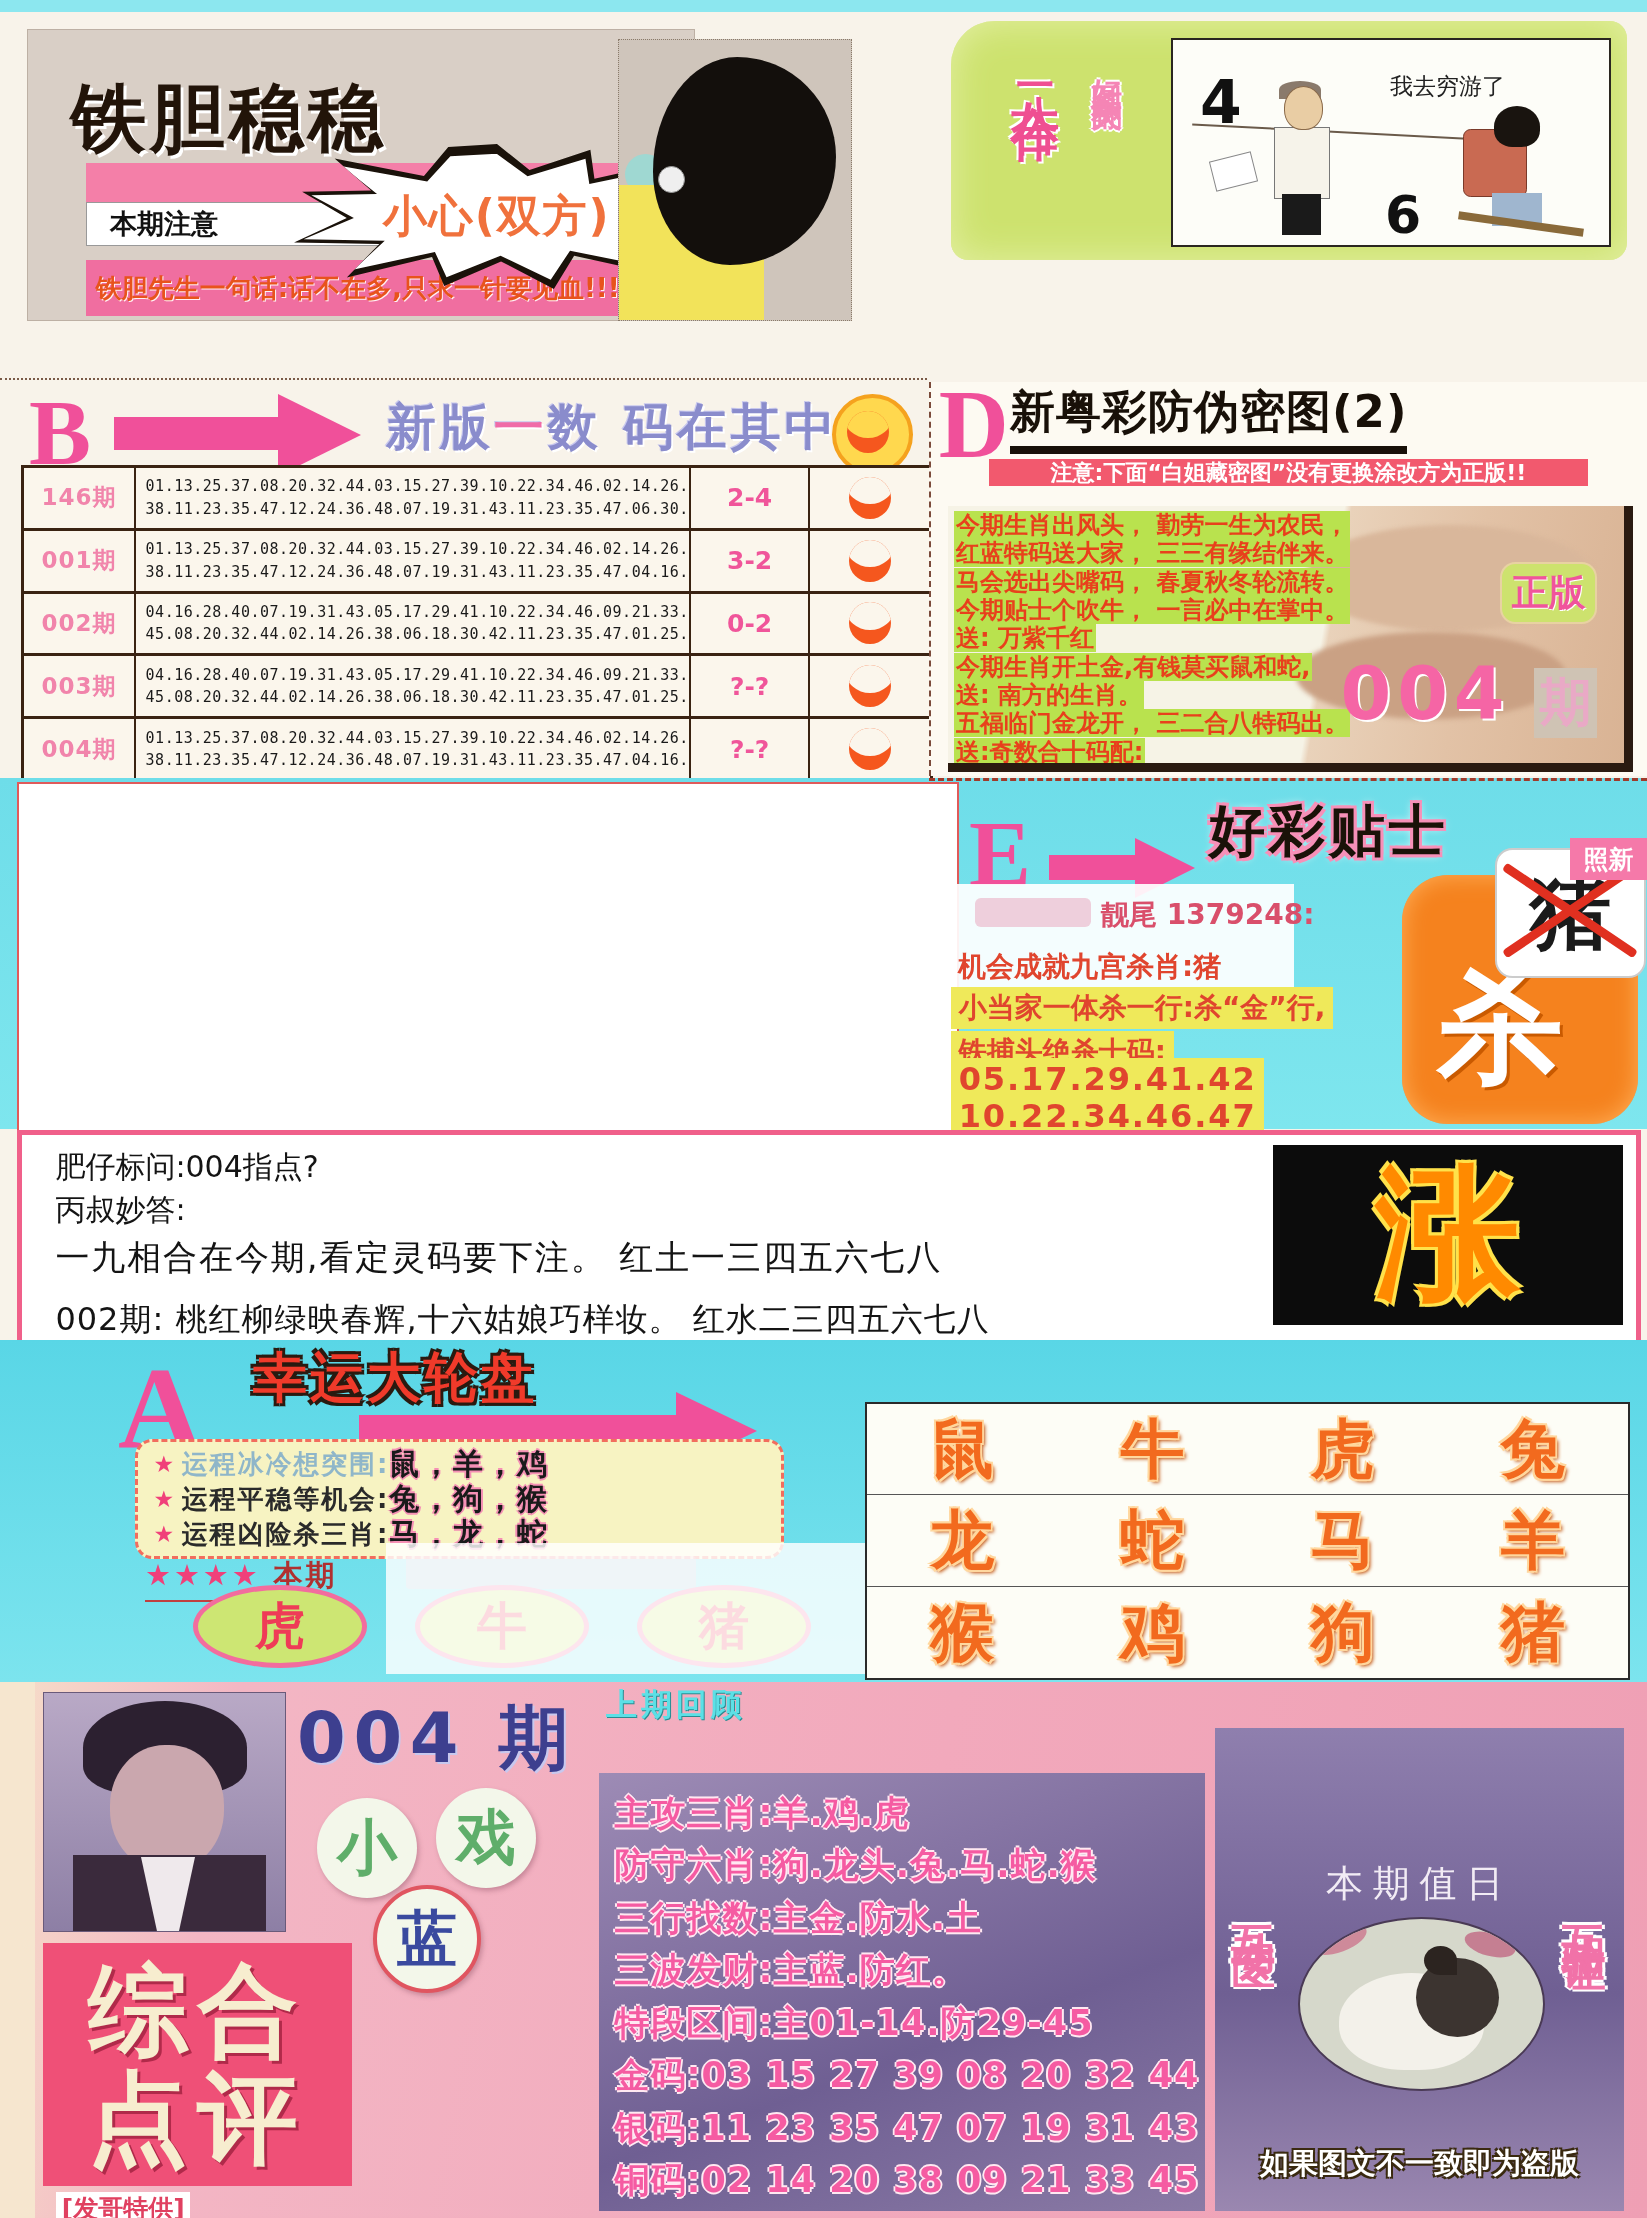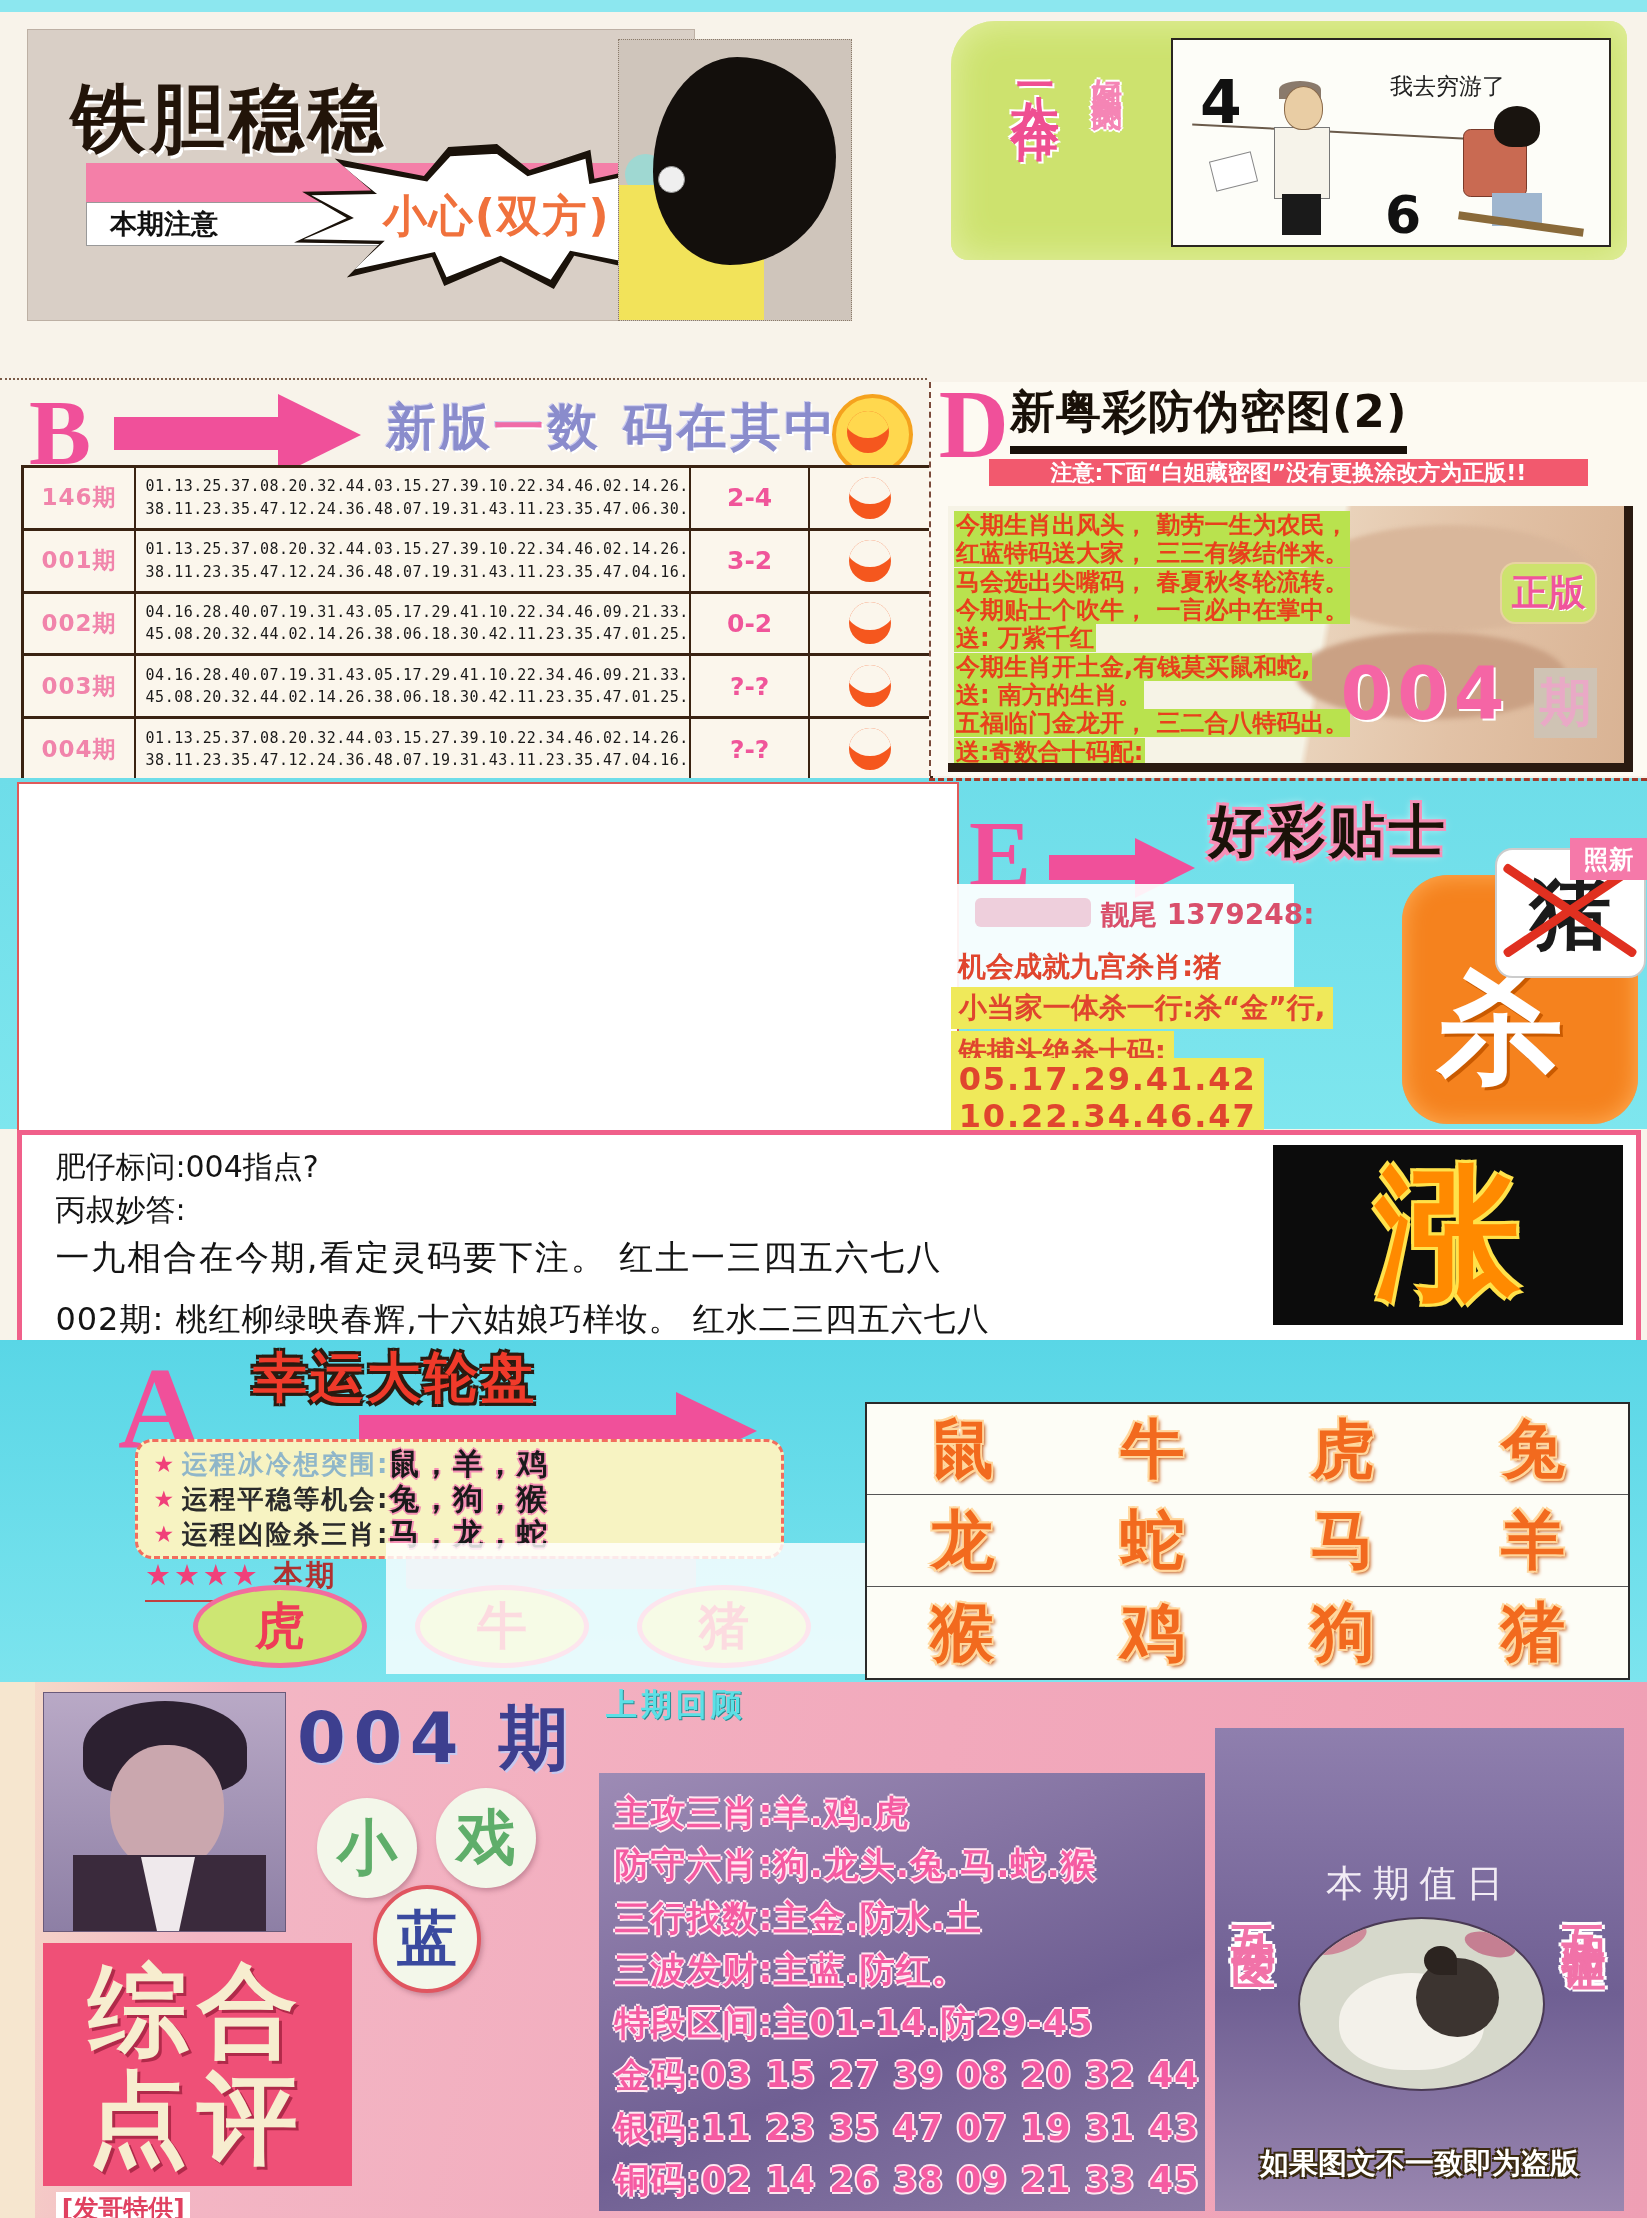--- a/index.html
+++ b/index.html
@@ -221,20 +221,23 @@
 <body>
 
 <div class="page">
 
   <div class="abs topstrip"></div>
 
   <div class="abs tl-panel">
     <div class="abs tl-title">铁胆稳稳</div>
     <div class="abs tl-pinkbar1"></div>
     <div class="abs tl-notebox">本期注意</div>
+    <div class="abs tl-pinkbar2">
+      <span class="tl-slogan">铁胆先生一句话:话不在多,只求一针要见血!!!</span>
+    </div>
     <div class="abs burst-outer">
       <div class="burst-inner">
         <span class="burst-text">小心(双方)</span>
       </div>
     </div>
   </div>
 
   <div class="abs head-photo">
     <div class="head-dot"></div>
     <div class="head-shirt"></div>
@@ -507,21 +510,21 @@
   <div class="abs bt-review">上期回顾</div>
 
   <div class="abs bt-tips">
     <div class="bt-tip">主攻三肖:羊.鸡.虎</div>
     <div class="bt-tip">防守六肖:狗.龙头.兔.马.蛇.猴</div>
     <div class="bt-tip">三行找数:主金.防水.土</div>
     <div class="bt-tip">三波发财:主蓝.防红。</div>
     <div class="bt-tip">特段区间:主01-14.防29-45</div>
     <div class="bt-tip">金码:03 15 27 39 08 20 32 44</div>
     <div class="bt-tip">银码:11 23 35 47 07 19 31 43</div>
-    <div class="bt-tip">铜码:02 14 26 38 09 21 33 45</div>
+    <div class="bt-tip">铜码:02 14 20 38 09 21 33 45</div>
   </div>
 
   <div class="abs bt-league">
     <div class="bt-lg-duty">本期值日</div>
     <div class="bt-lg-vert bt-lg-left">互动专区</div>
     <div class="bt-lg-vert bt-lg-right">互相验证</div>
     <div class="bt-pig-oval">
       <div class="bt-pig-leaf"></div>
       <div class="bt-pig-leaf2"></div>
       <div class="bt-pig-body"></div>

